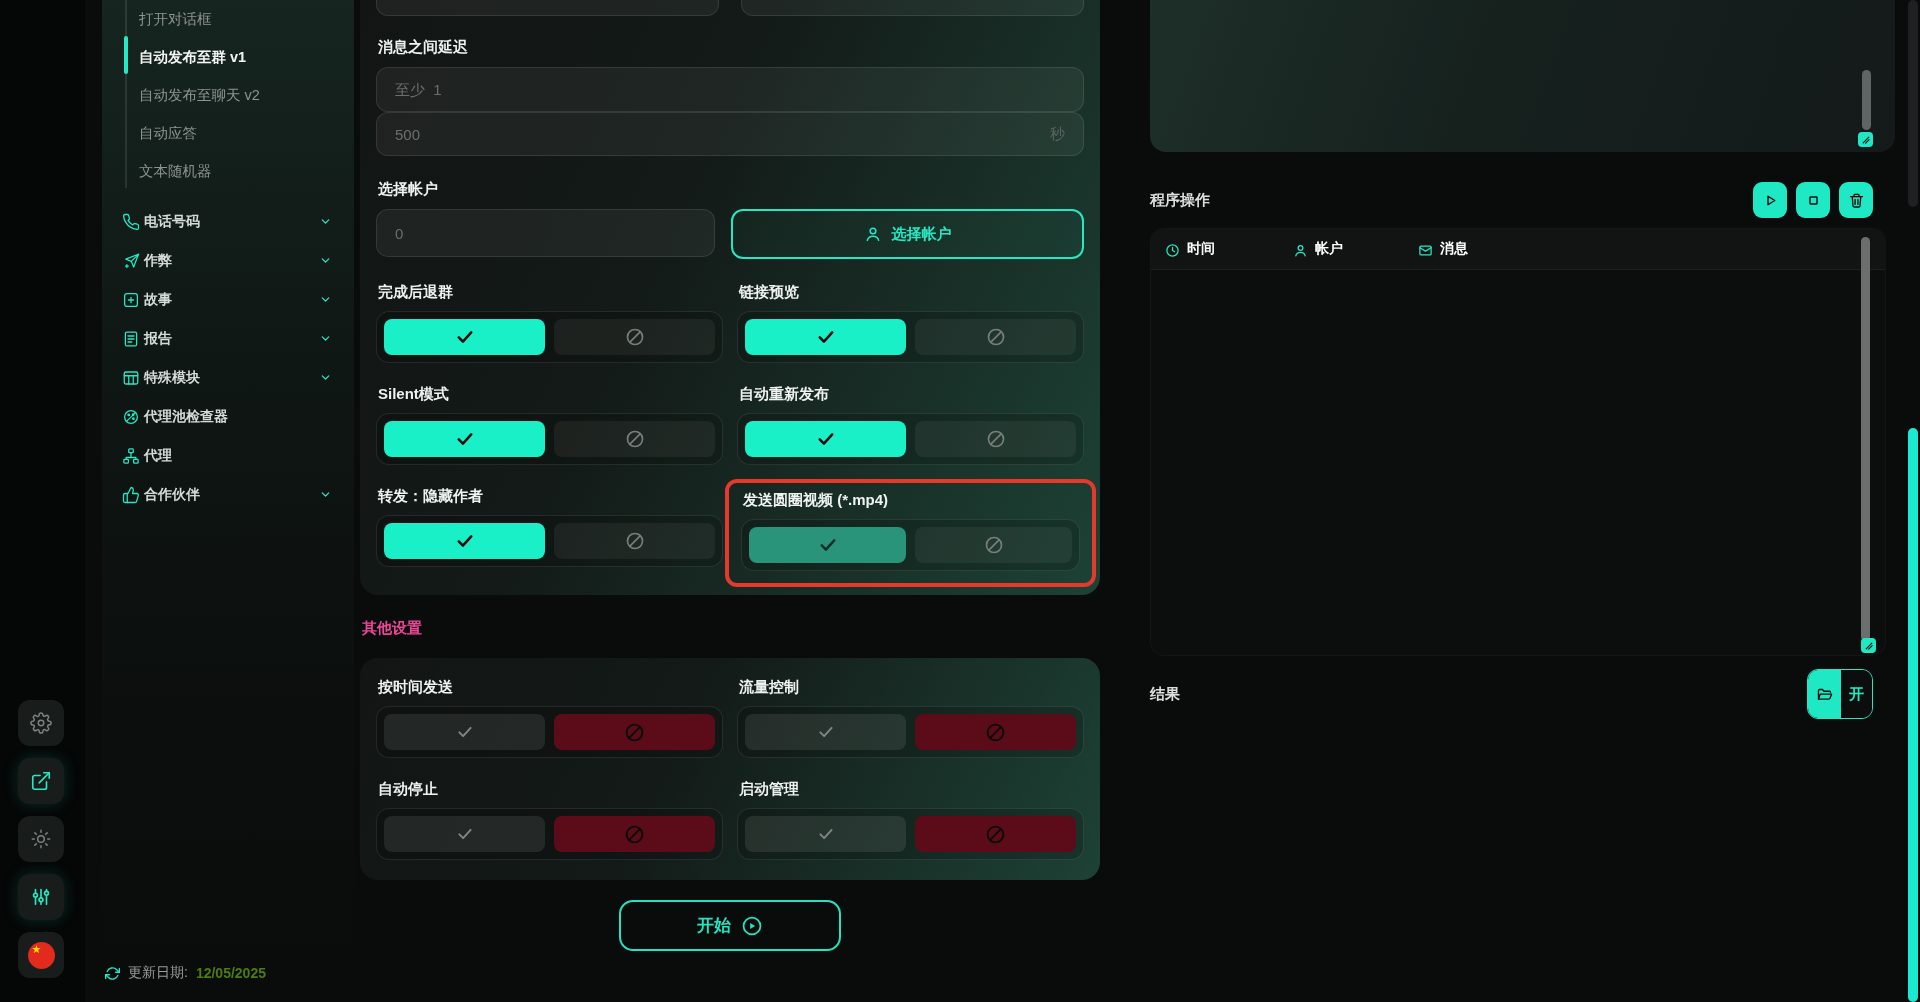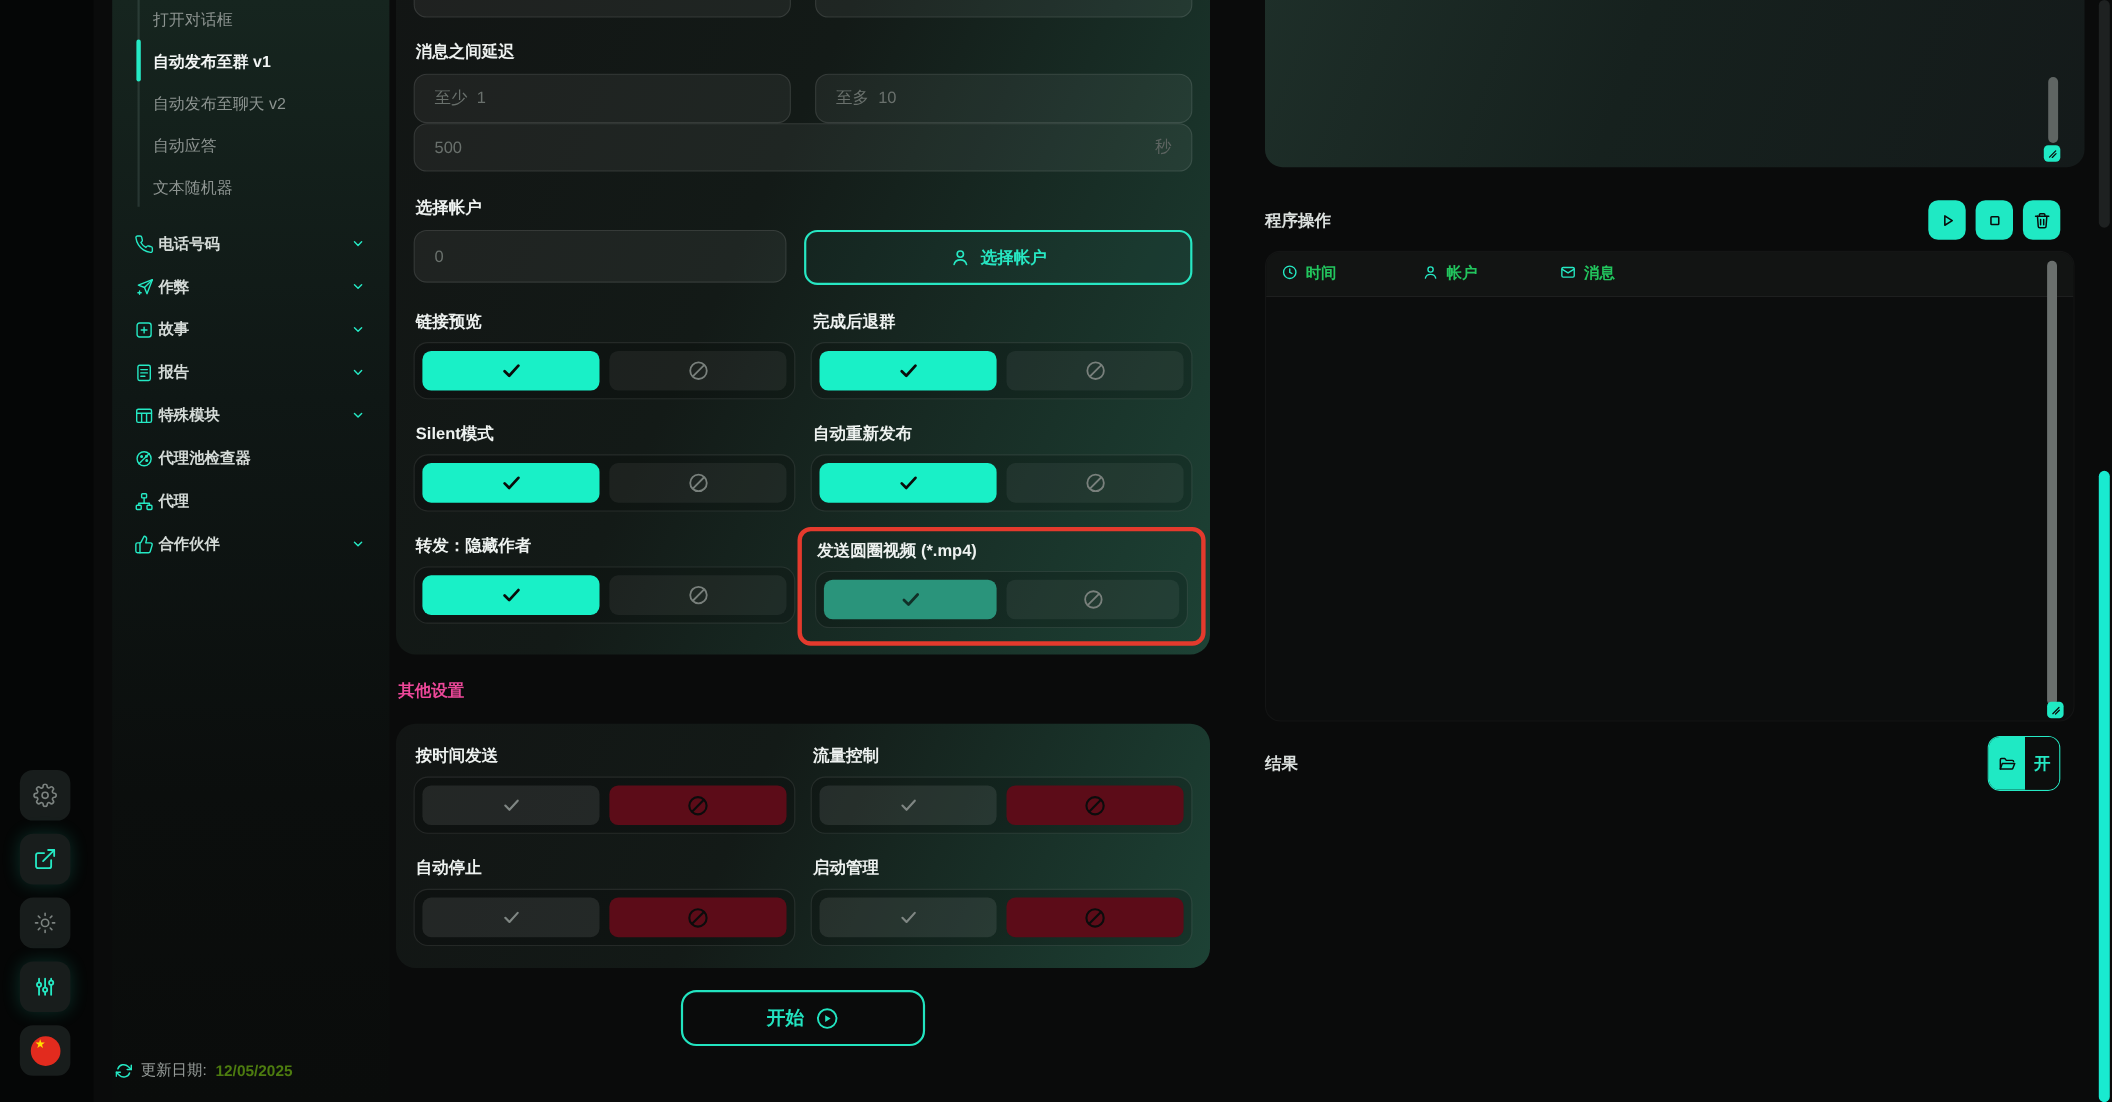--- a/index.html
+++ b/index.html
@@ -82,21 +82,21 @@
         display:flex;align-items:center;justify-content:center;color:#0a0c0b;cursor:nwse-resize;}
   .ops-row{display:flex;align-items:center;margin-top:30px;height:36px;padding-right:22px;font-family:Liberation Mono, monospace;}
   .sec-lbl{font-size:15px;font-weight:700;color:#dbe0de;}
   .ops-row .sec-lbl{flex:1;}
   .sq-btn{width:34px;height:36px;border-radius:9px;background:#1fe9c4;color:#0a0c0b;margin-left:9px;
           display:flex;align-items:center;justify-content:center;cursor:pointer;}
   .table-panel{position:relative;margin-top:10px;width:736px;height:428px;border-radius:14px;
                background:#0c0d0d;border:1px solid rgba(255,255,255,.035);box-sizing:border-box;}
   .thead{display:flex;align-items:center;height:40px;background:#121413;border-bottom:1px solid rgba(255,255,255,.05);
          border-radius:13px 13px 0 0;padding:0 14px;}
-  .th{display:flex;align-items:flex-start;gap:7px;font-size:14px;font-weight:700;color:#22c55e;}
+  .th{display:flex;align-items:flex-end;gap:7px;font-size:14px;font-weight:700;color:#ffffff;}
   .th .ic{color:#25e9c4;}
   .th.c1{width:128px;} .th.c2{width:125px;}
   .result-row{display:flex;align-items:center;margin-top:14px;height:48px;padding-right:22px;}
   .result-row .sec-lbl{flex:1;}
   .open-btn{display:flex;height:48px;border:1.5px solid #25e9c4;border-radius:11px;overflow:hidden;cursor:pointer;}
   .open-left{width:33px;background:#1fe9c4;display:flex;align-items:center;justify-content:center;color:#0a0c0b;}
   .open-right{width:31px;display:flex;align-items:center;justify-content:center;color:#25e9c4;
               font-weight:700;font-size:15px;background:#0c0e0d;}
 
   
@@ -276,21 +276,20 @@
     <div class="card card1">
 
       <div class="row2">
         <div class="inp" style="height:44px"><input style=""></div>
         <div class="inp" style="height:44px"><input style=""></div>
       </div>
 
       <div class="lbl">消息之间延迟</div>
       <div class="row2">
         <div class="inp"><input placeholder="至少  1" style=""></div>
-        <div class="inp"><input placeholder="至多  10" style=""></div>
       </div>
 
       <div class="inp" style="height:44px">
         <input placeholder="500" style="">
         <span class="suffix">秒</span>
       </div>
 
       <div class="lbl" style="margin-top:24px">选择帐户</div>
       <div class="acc-row">
         <div class="inp"><input placeholder="0" style=""></div>
@@ -300,37 +299,37 @@
                 <circle cx="12" cy="8" r="3.8"></circle>
                 <path d="M4.5 20.5c.8-3.6 3.9-5.5 7.5-5.5s6.7 1.9 7.5 5.5"></path>
               </svg>
             </span>
           <span>选择帐户</span>
         </button>
       </div>
 
       <div class="tgrid">
         <div class="cell">
-          <div class="f-lbl">链接预览</div>
+          <div class="f-lbl">完成后退群</div>
           <div class="toggle">
             <div class="seg on">
                 <svg width="26" height="20" viewBox="0 0 24 24" fill="none" stroke="currentColor" stroke-width="3" stroke-linecap="round" stroke-linejoin="round">
                   <polyline points="4.5 12.5 9.5 17.5 19.5 6.5"></polyline>
                 </svg>
               </div>
             <div class="seg dim">
                 <svg width="22" height="22" viewBox="0 0 24 24" fill="none" stroke="currentColor" stroke-width="1.8">
                   <circle cx="12" cy="12" r="8.2"></circle>
                   <path d="M6.4 17.6 17.6 6.4"></path>
                 </svg>
               </div>
           </div>
         </div>
         <div class="cell">
-          <div class="f-lbl">完成后退群</div>
+          <div class="f-lbl">链接预览</div>
           <div class="toggle">
             <div class="seg on">
                 <svg width="26" height="20" viewBox="0 0 24 24" fill="none" stroke="currentColor" stroke-width="3" stroke-linecap="round" stroke-linejoin="round">
                   <polyline points="4.5 12.5 9.5 17.5 19.5 6.5"></polyline>
                 </svg>
               </div>
             <div class="seg dim">
                 <svg width="22" height="22" viewBox="0 0 24 24" fill="none" stroke="currentColor" stroke-width="1.8">
                   <circle cx="12" cy="12" r="8.2"></circle>
                   <path d="M6.4 17.6 17.6 6.4"></path>

